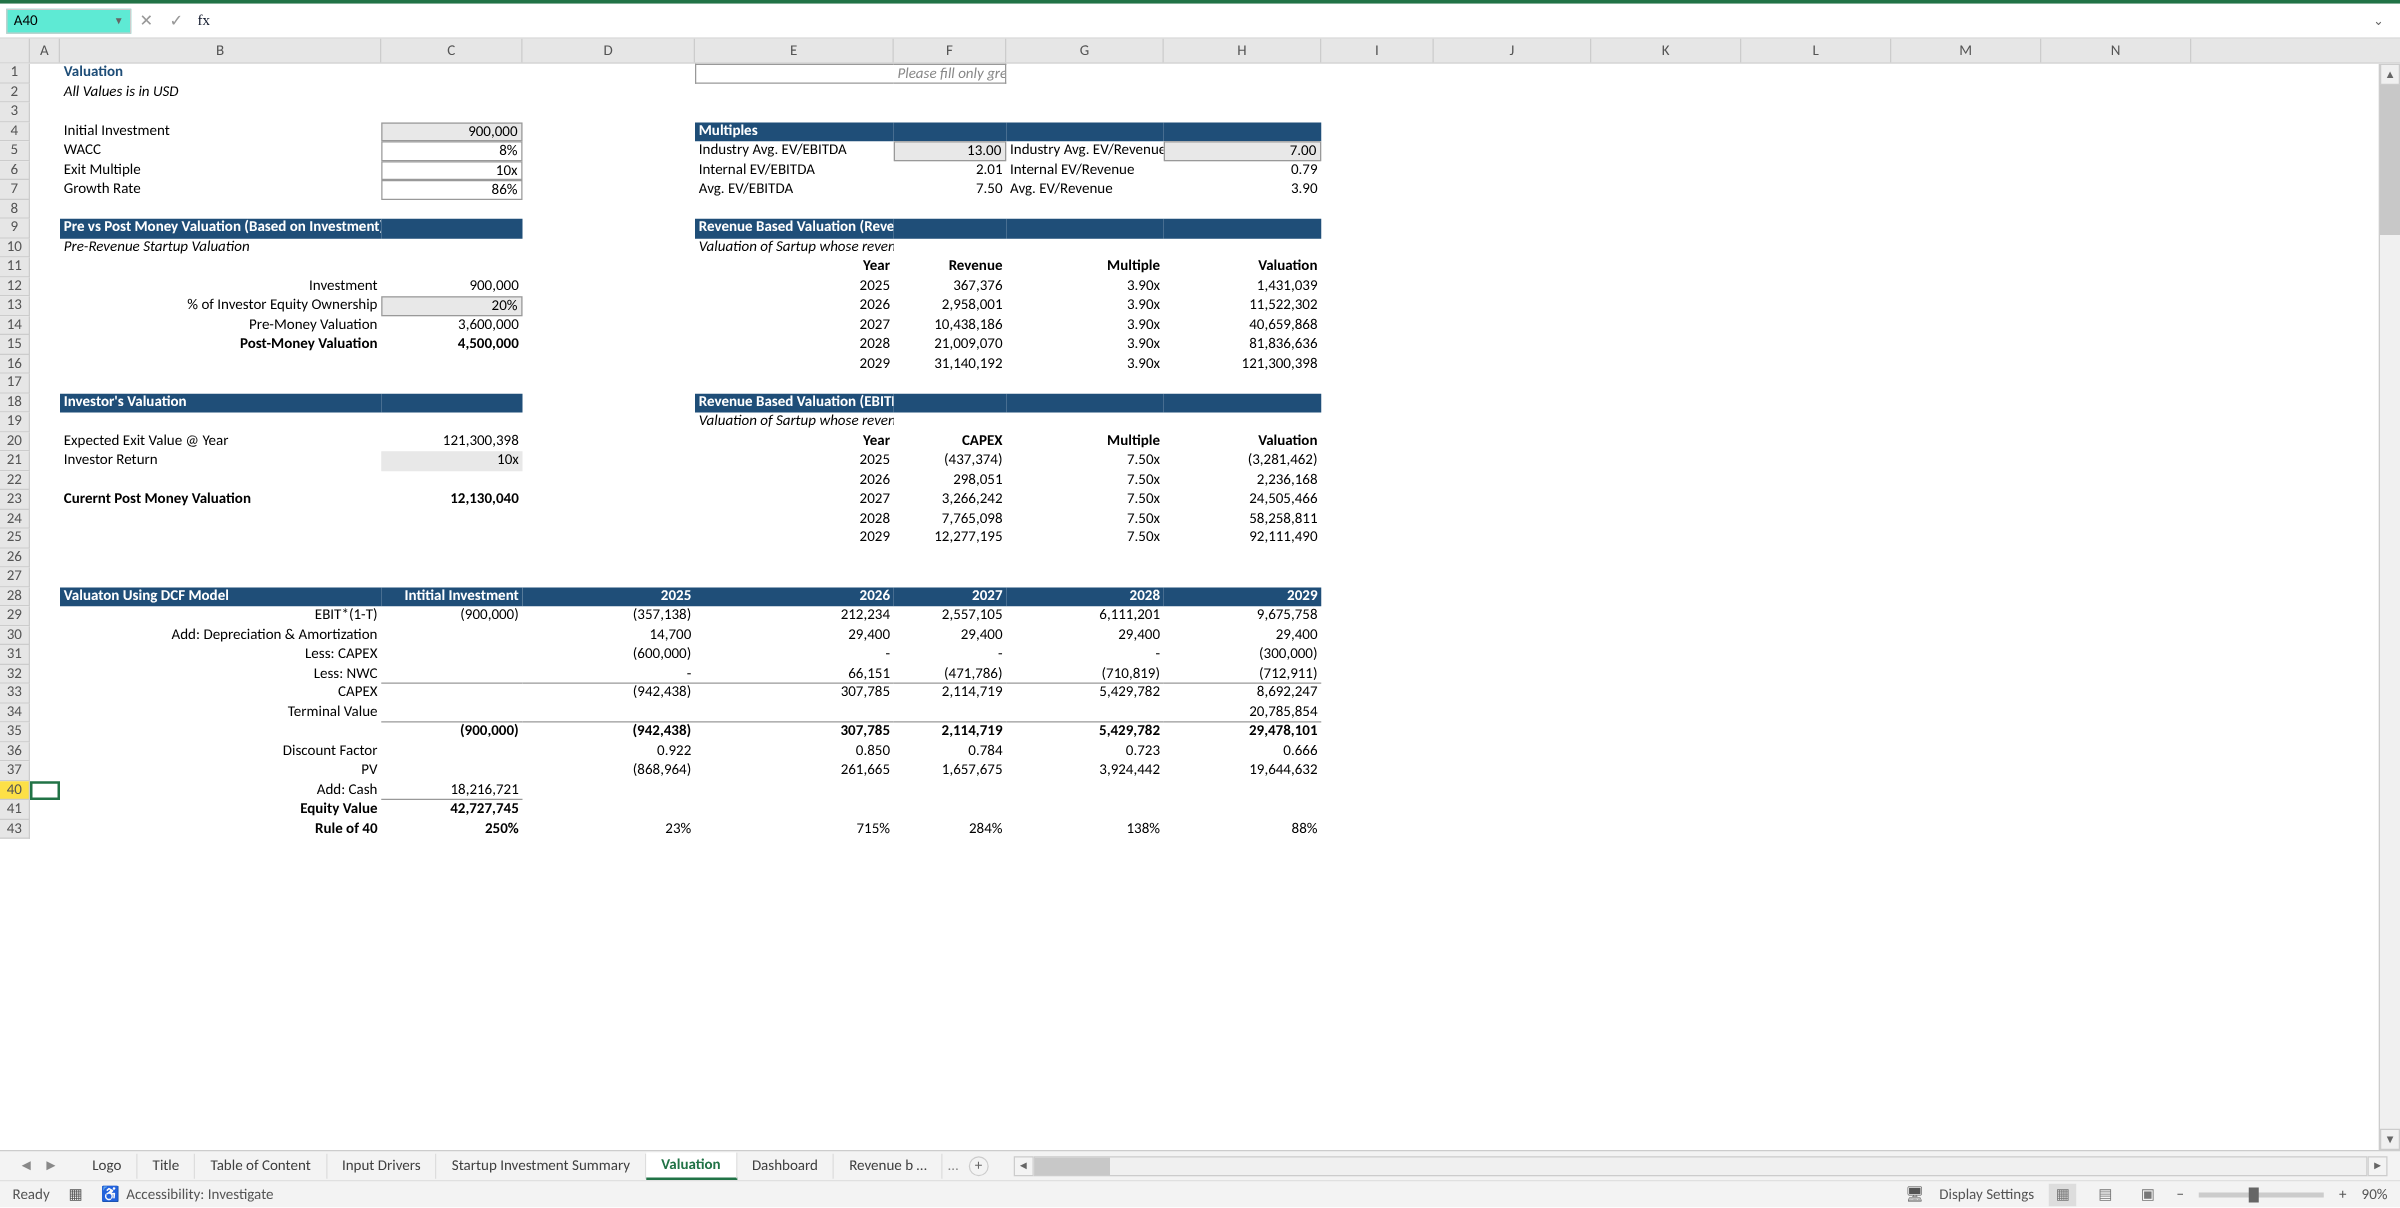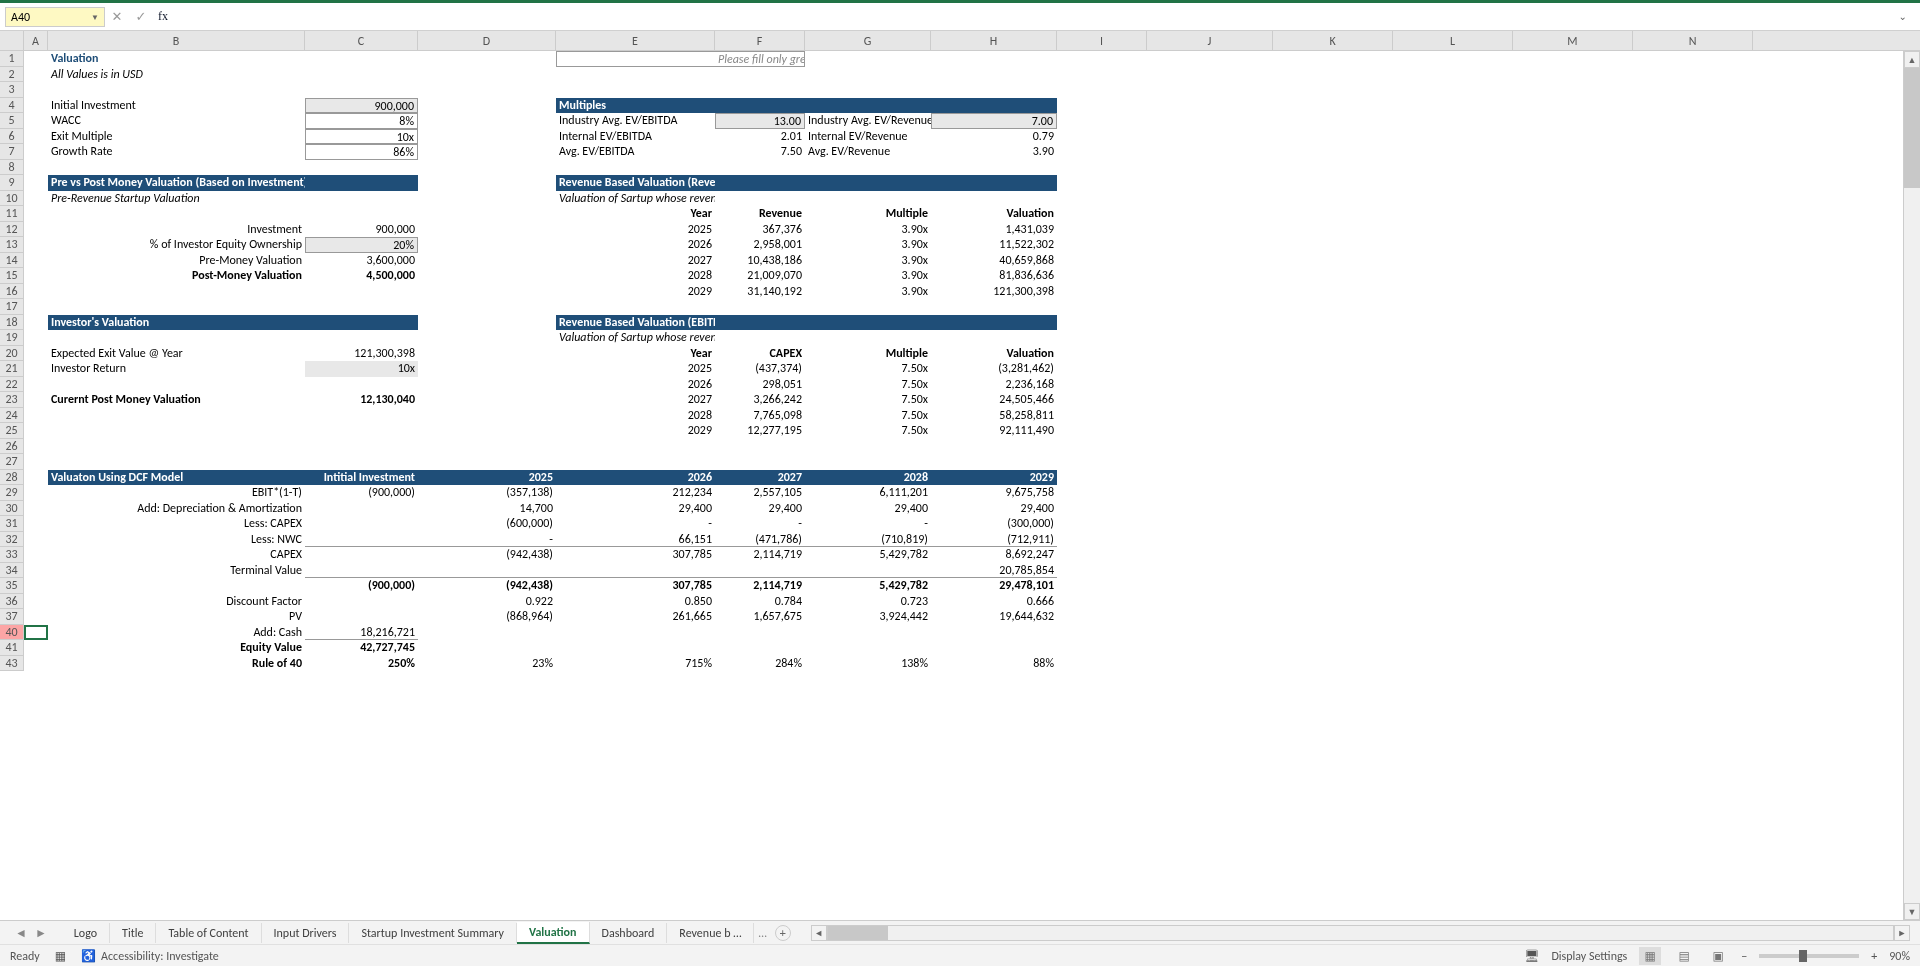--- a/index.html
+++ b/index.html
@@ -1,19 +1,19 @@
 <!DOCTYPE html>
 <html><head>
 <meta charset="utf-8">
 <style>
 *{box-sizing:border-box;margin:0;padding:0}
 body{font-family:Calibri,Arial,sans-serif;font-size:12px;color:#000;background:#fff;overflow:hidden;width:1920px;height:966px;position:relative}
 .top-border{height:3px;background:#217346;width:100%}
 .formula-bar{height:28px;display:flex;align-items:center;border-bottom:1px solid #d0d0d0;background:#fff;padding:2px 5px}
-.name-box{width:100px;border:1px solid #ccc;padding:2px 5px;display:flex;align-items:center;justify-content:space-between;background:#fef9c3}
+.name-box{width:100px;border:1px solid #ccc;padding:2px 5px;display:flex;align-items:center;justify-content:space-between;background:#5eead4}
 .name-box-dropdown{font-size:8px;color:#666}
 .fb-btn{width:24px;text-align:center;color:#999;font-size:13px}
 .fx{color:#0f172a;margin-left:5px;font-family:serif}
 .fb-dropdown{margin-left:auto;color:#666;font-size:10px;padding-right:8px}
 .col-headers{display:flex;height:20px;background:#e6e6e6;border-bottom:1px solid #ccc}
 .col-headers>div{border-right:1px solid #ccc;text-align:center;line-height:20px;color:#555;flex-shrink:0}
 .row-header{background:#e6e6e6;border-right:1px solid #ccc;border-bottom:1px solid #ccc;text-align:center;color:#555;width:24px;flex-shrink:0;line-height:15px;height:15.5px}
 .grid{position:relative;background:#fff}
 .row{display:flex;height:15.5px}
 .cell{flex-shrink:0;padding:0 3px;line-height:15.5px;white-space:nowrap;overflow:hidden}
@@ -428,21 +428,21 @@
       <div class="cell cA"></div>
       <div class="cell cB right">PV</div>
       <div class="cell cC right"></div>
       <div class="cell cD right">(868,964)</div>
       <div class="cell cE right">261,665</div>
       <div class="cell cF right">1,657,675</div>
       <div class="cell cG right">3,924,442</div>
       <div class="cell cH right">19,644,632</div>
     </div>
 <div class="row">
-      <div class="row-header" style="background:#fca5a5">40</div>
+      <div class="row-header" style="background:#fde047">40</div>
       <div class="cell cA selected-cell"></div>
       <div class="cell cB right">Add: Cash</div>
       <div class="cell cC right border-bottom">18,216,721</div>
     </div>
 <div class="row">
       <div class="row-header">41</div>
       <div class="cell cA"></div>
       <div class="cell cB right bold">Equity Value</div>
       <div class="cell cC right bold">42,727,745</div>
     </div>

